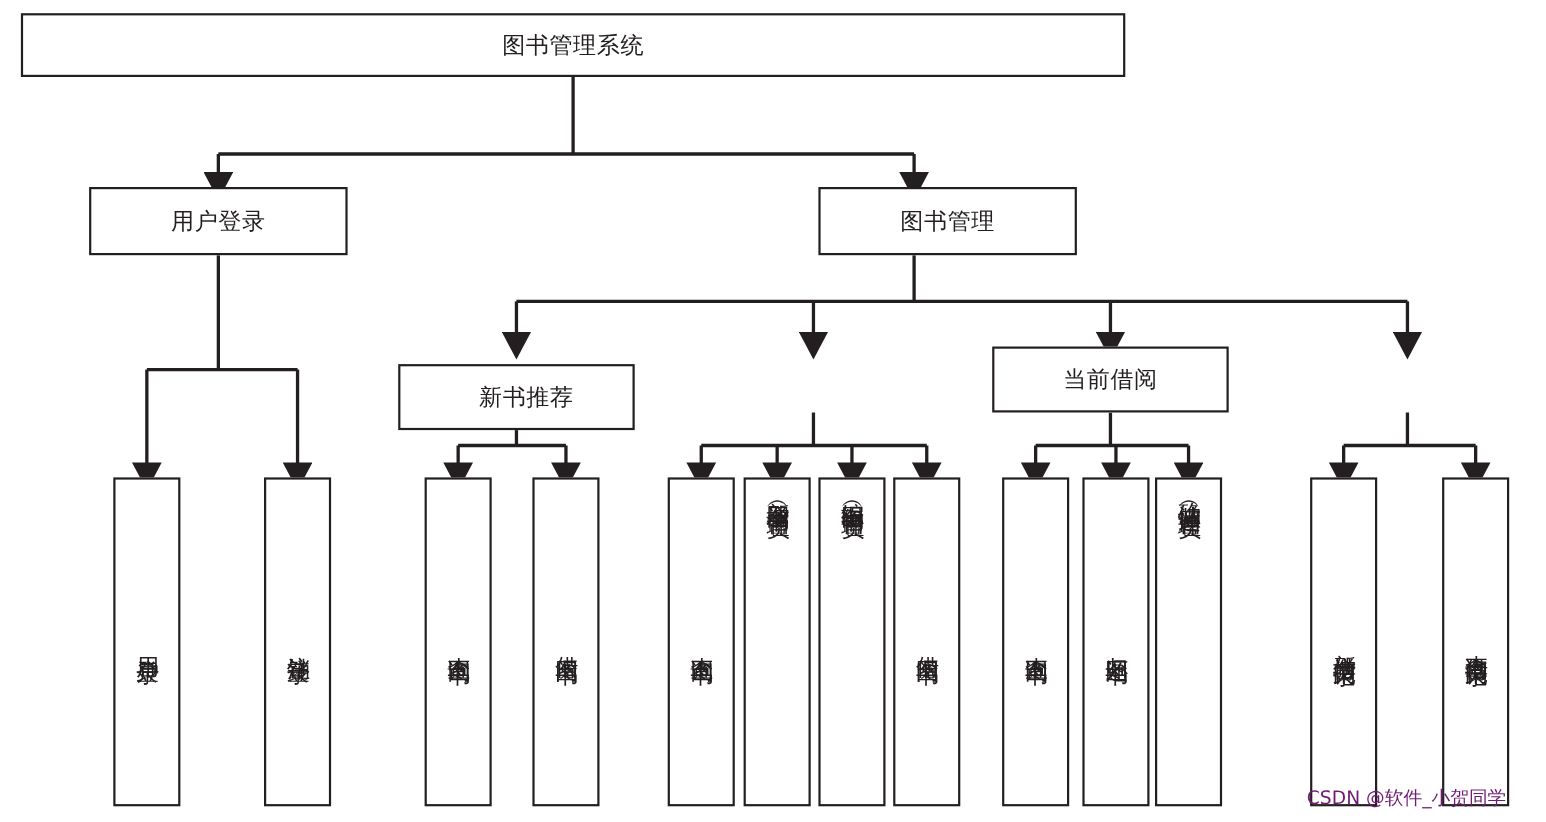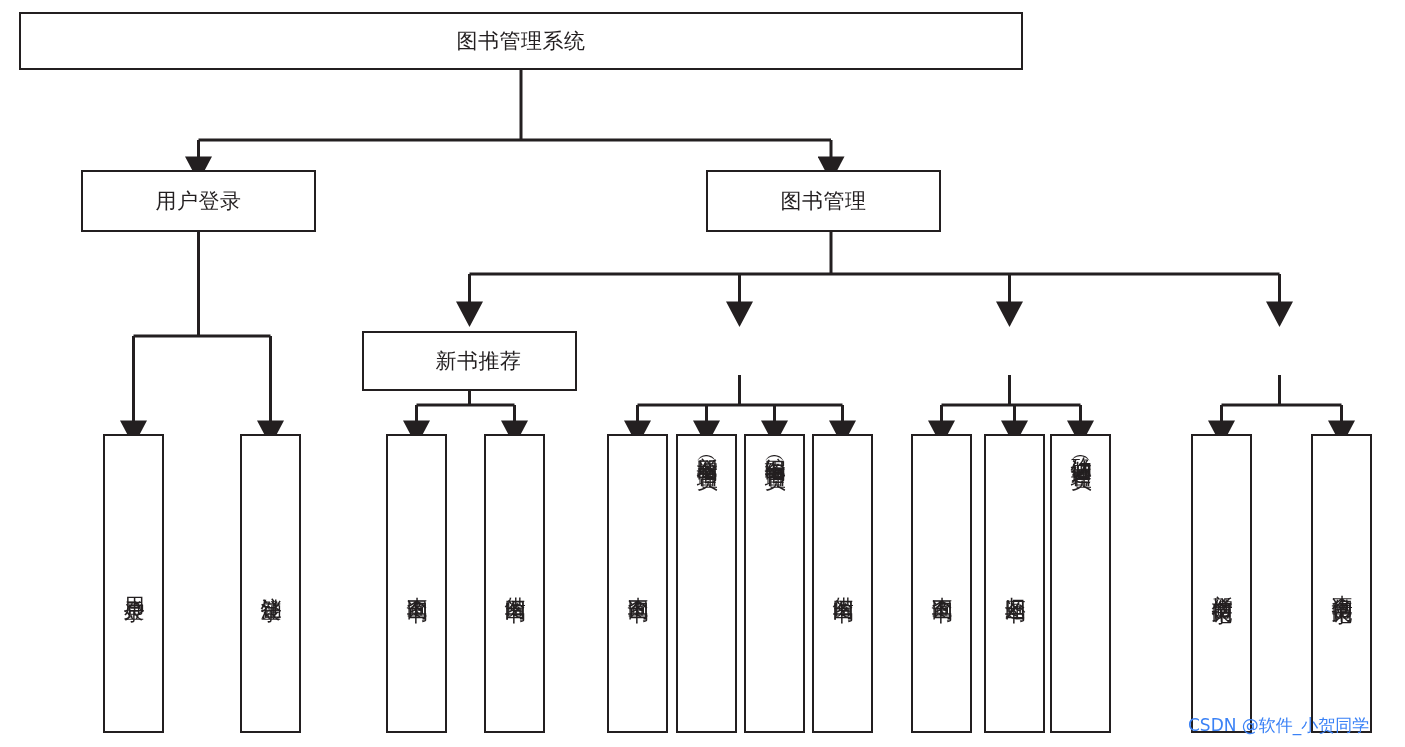--- a/index.html
+++ b/index.html
@@ -60,21 +60,21 @@
   }
   .node.vertical.centered {
     align-items: center;
     padding-top: 0;
   }
   #watermark {
     position: absolute;
     left: 1188px;
     top: 714px;
     font-size: 17px;
-    color: #3b82f6;
+    color: #701a75;
     white-space: nowrap;
     z-index: 8;
     font-family: "DejaVu Sans", "Liberation Sans", sans-serif;
   }
 </style>
 </head>
 <body>
 
 <div id="diagram-root">
 
@@ -128,26 +128,29 @@
     </g>
   </svg>
 
   <div class="node" style="left:19px; top:12px; width:1004px; height:58px;">
     <span class="node-label">图书管理系统</span>
   </div>
 
   <div class="node" style="left:81px; top:170px; width:235px; height:62px;">
     <span class="node-label">用户登录</span>
   </div>
-  <div class="node" style="left:706px; top:170px; width:235px; height:62px;">
+  <div class="node" style="left:744px; top:170px; width:235px; height:62px;">
     <span class="node-label">图书管理</span>
   </div>
 
   <div class="node" style="left:362px; top:331px; width:215px; height:60px;padding-left:18px;">
     <span class="node-label">新书推荐</span>
+  </div>
+  <div class="node" style="left:902px; top:315px; width:215px; height:60px;">
+    <span class="node-label">当前借阅</span>
   </div>
 
   <div class="node vertical centered" style="left:103px; top:434px; width:61px; height:299px;">
     <span class="node-label">用户登录</span>
   </div>
   <div class="node vertical centered" style="left:240px; top:434px; width:61px; height:299px;">
     <span class="node-label">注销登录</span>
   </div>
 
   <div class="node vertical centered" style="left:386px; top:434px; width:61px; height:299px;">

